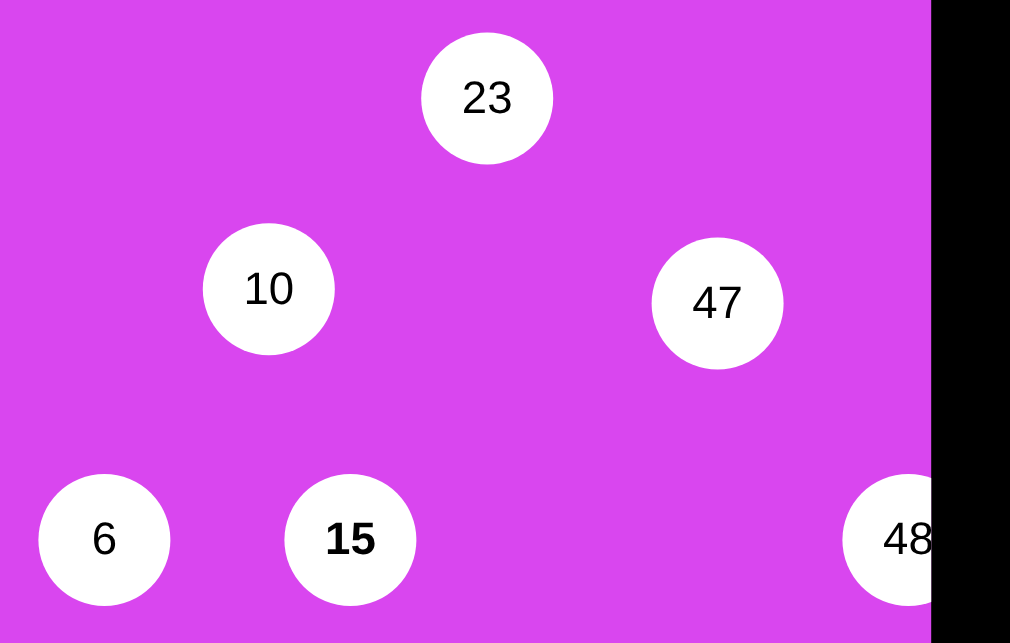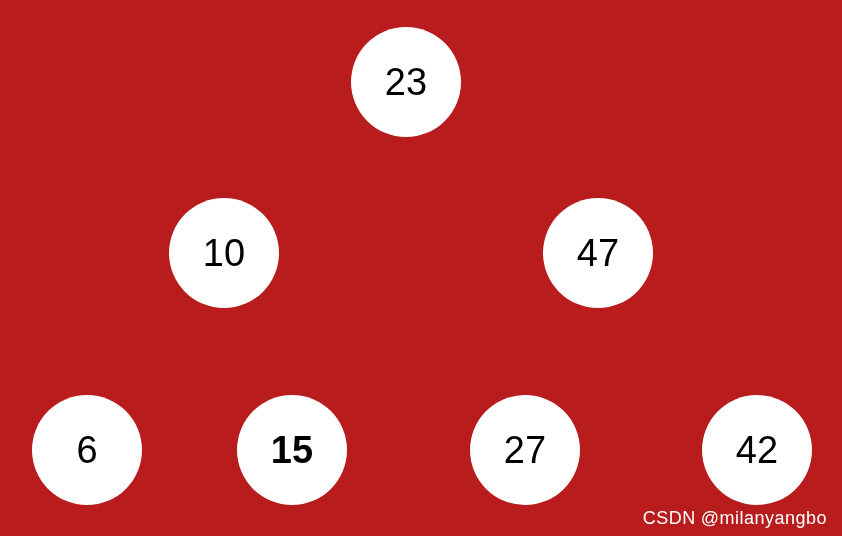--- a/index.html
+++ b/index.html
@@ -2,23 +2,23 @@
 <html><head>
 <meta charset="utf-8">
 <style>
   html, body {
     margin: 0;
     padding: 0;
     background: #000000;
   }
   .canvas {
     position: relative;
-    width: 842px;
+    width: 776px;
     height: 536px;
-    background: #b91c1c;
+    background: #d946ef;
     overflow: hidden;
     font-family: "Liberation Sans", sans-serif;
   }
   .tree-node {
     position: absolute;
     width: 110px;
     height: 110px;
     border-radius: 50%;
     background: #ffffff;
     color: #000000;
@@ -49,41 +49,35 @@
 </style>
 </head>
 <body>
 
 <div class="canvas">
 
   <div class="tree-node" style="left: 406px; top: 82px;">
     <span class="node-label">23</span>
   </div>
 
-  <div class="tree-node" style="left: 224px; top: 253px;">
+  <div class="tree-node" style="left: 224px; top: 241px;">
     <span class="node-label">10</span>
   </div>
 
   <div class="tree-node" style="left: 598px; top: 253px;">
     <span class="node-label">47</span>
   </div>
 
   <div class="tree-node" style="left: 87px; top: 450px;">
     <span class="node-label">6</span>
   </div>
 
   <div class="tree-node" style="left: 292px; top: 450px; font-weight: bold;">
     <span class="node-label">15</span>
   </div>
 
-  <div class="tree-node" style="left: 525px; top: 450px;">
-    <span class="node-label">27</span>
+
+  <div class="tree-node" style="left: 757px; top: 450px;">
+    <span class="node-label">48</span>
   </div>
 
-  <div class="tree-node" style="left: 757px; top: 450px;">
-    <span class="node-label">42</span>
-  </div>
-
-  <div class="watermark">
-    <span>CSDN</span><span class="wm-handle">@milanyangbo</span>
-  </div>
 
 </div>
 
 </body></html>

